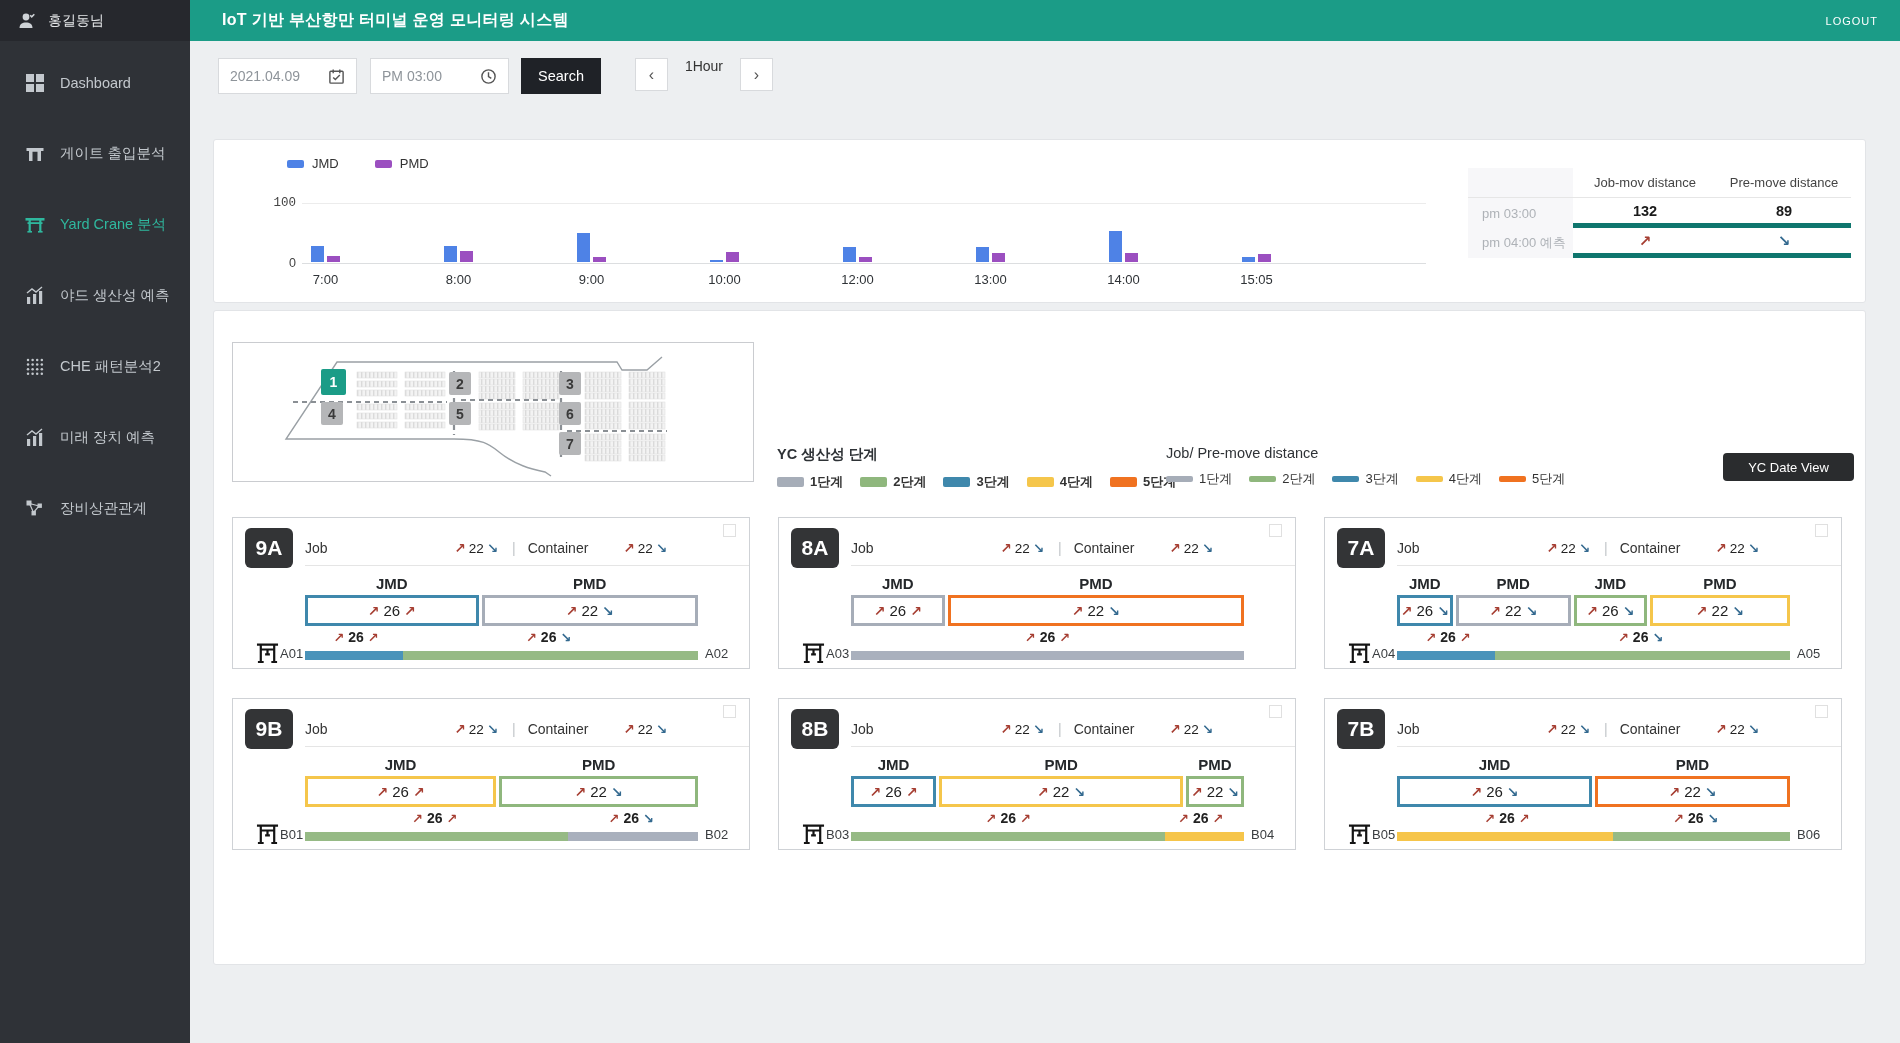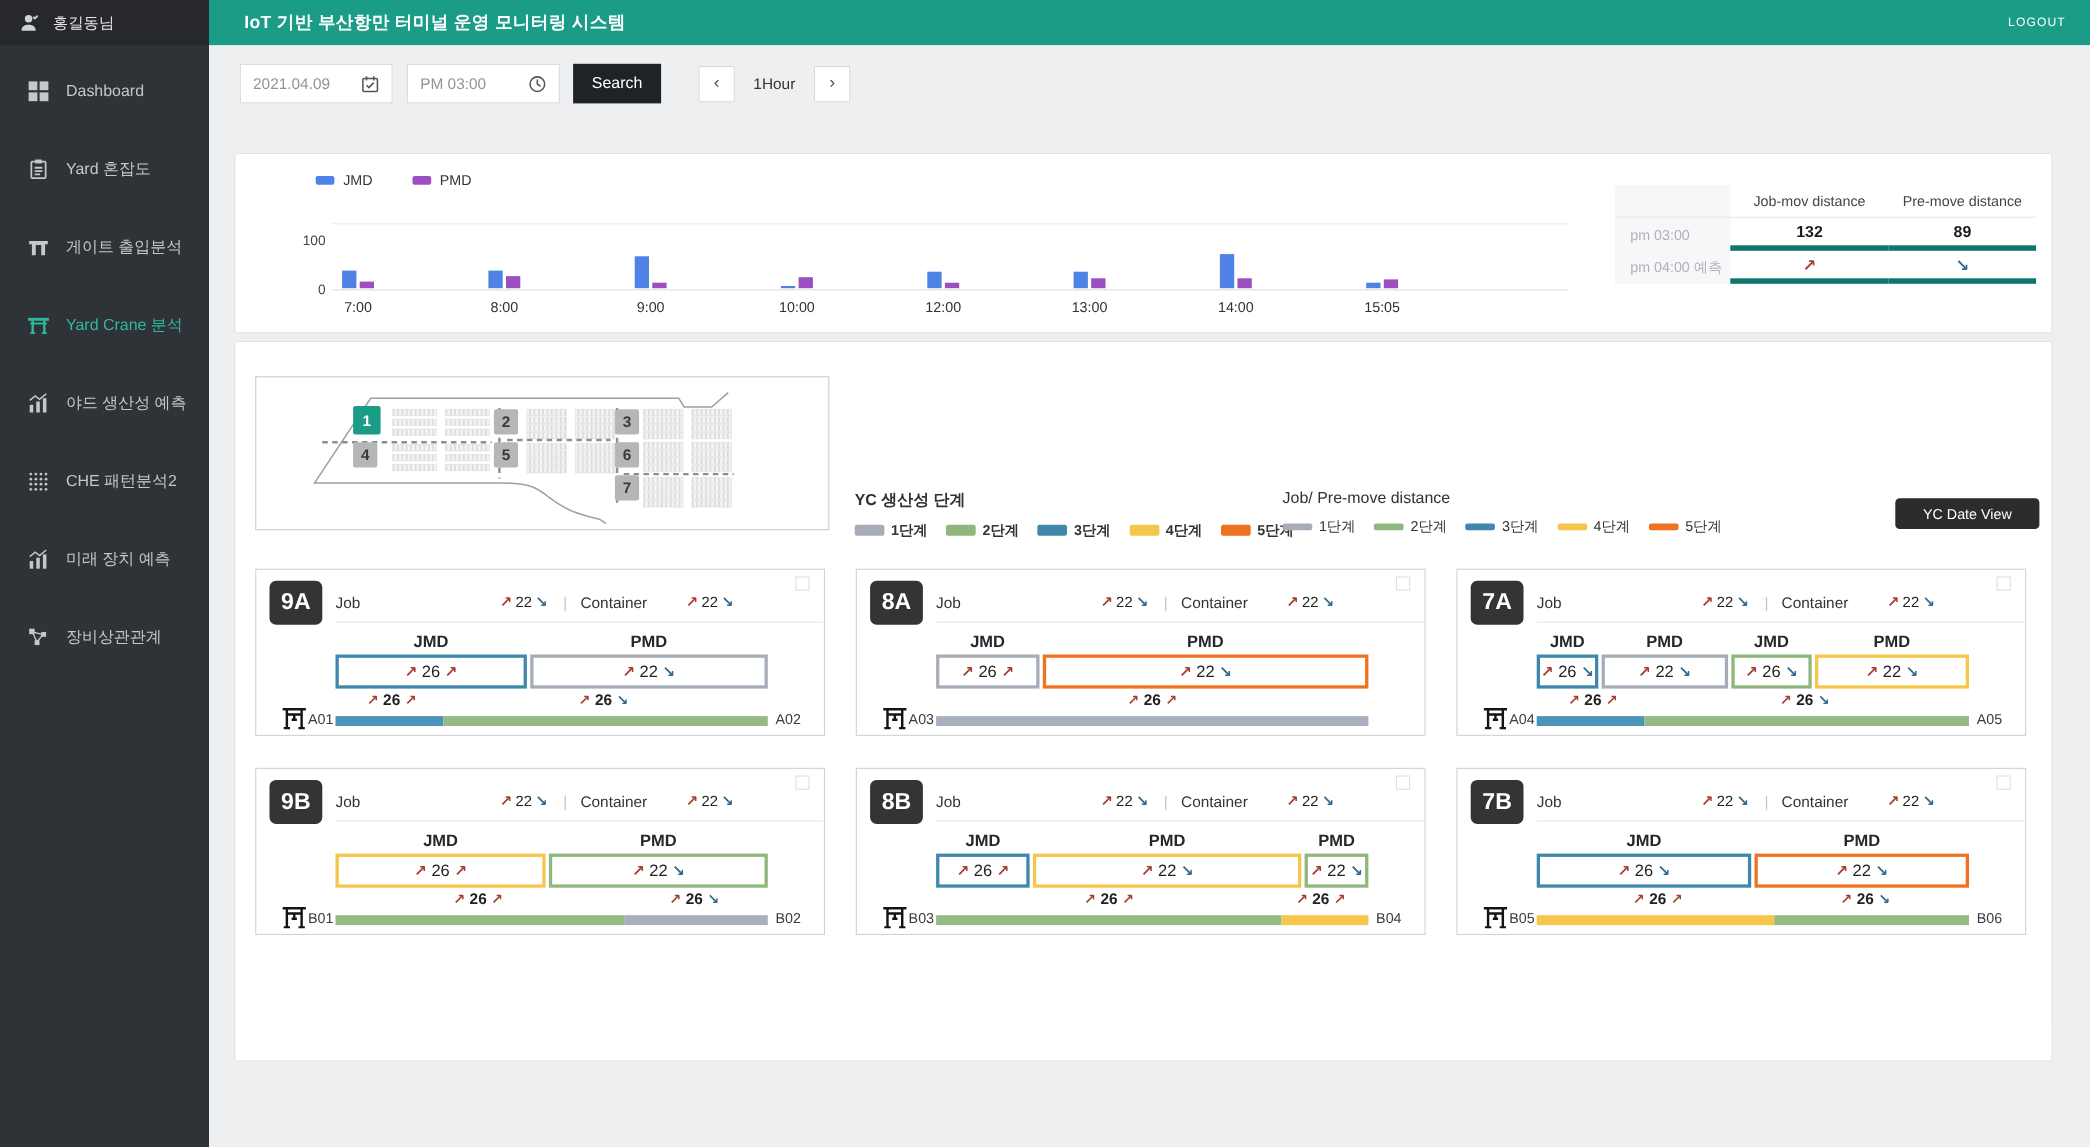--- a/index.html
+++ b/index.html
@@ -15,42 +15,42 @@
   .side-item .side-icon { width:20px; height:20px; display:inline-flex; }
   .side-item svg { width:20px; height:20px; }
   .side-item.active { color:#2fb89e; }
 
   
   #header { position:absolute; left:190px; top:0; right:0; height:41px; background:#1b9c87; display:flex; align-items:center; }
   #app-title { color:#fff; font-size:16px; font-weight:bold; padding-left:32px; letter-spacing:.3px; }
   #logout { margin-left:auto; margin-right:22px; background:none; border:none; color:#fff; font-size:11px; letter-spacing:1px; cursor:pointer; font-family:inherit; }
 
   
-  #toolbar { position:absolute; left:218px; top:58px; height:36px; display:flex; align-items:center; }
+  #toolbar { position:absolute; left:218px; top:58px; height:36px; display:flex; }
   .field { width:139px; height:36px; background:#fff; border:1px solid #d8dadd; display:flex; align-items:center; justify-content:space-between; padding:0 11px; color:#8e949a; font-size:14px; cursor:pointer; }
   .field svg { width:17px; height:17px; color:#555; }
   #date-field { margin-right:13px; }
   #time-field { margin-right:12px; }
   #search-btn { height:36px; padding:0 17px; background:#1f2227; color:#fff; border:none; font-size:14.5px; font-family:inherit; cursor:pointer; margin-right:34px; }
   .nav-btn { width:33px; height:33px; background:#fff; border:1px solid #d8dadd; color:#555; font-size:16px; cursor:pointer; font-family:inherit; line-height:1; }
   #interval-label { width:72px; text-align:center; font-size:14px; color:#333; }
 
   
   .panel { position:absolute; background:#fff; border:1px solid #e2e4e7; border-radius:3px; }
   #chart-panel { left:213px; top:139px; width:1653px; height:164px; }
   #main-panel  { left:213px; top:310px; width:1653px; height:655px; }
 
   
   #chart-legend { position:absolute; left:73px; top:16px; display:flex; gap:36px; align-items:center; }
   .cl-item { display:flex; align-items:center; gap:8px; font-size:13px; color:#333; }
   .cl-swatch { width:17px; height:8px; border-radius:2px; }
   .grid-line { position:absolute; left:88px; width:1124px; border-top:1px solid #ececec; }
   #gl-100 { top:63px; } #gl-0 { top:123px; border-top:1px solid #dcdee0; }
   .y-tick { position:absolute; width:40px; text-align:right; font-size:12.5px; color:#444; }
-  #yt-100 { left:42px; top:72px; } #yt-0 { left:42px; top:116px; }
+  #yt-100 { left:42px; top:56px;font-family:Liberation Mono, monospace; } #yt-0 { left:42px; top:116px; }
   #chart-plot { position:absolute; left:45px; top:50px; width:1197px; height:97px; display:flex; }
   .bar-group { width:133px; display:flex; flex-direction:column; align-items:center; }
   .bar-pair { height:73px; display:flex; align-items:flex-end; gap:3px; }
   .bar { width:13px; }
   .bar-label { margin-top:10px; font-size:13px; color:#2f3337; }
 
   
   #dist-table { position:absolute; right:14px; top:28px; width:383px; display:grid; grid-template-columns:105px 144px 134px; }
   .dt-cell { height:30px; display:flex; align-items:center; justify-content:center; font-size:13px; }
   .dt-head { color:#444; border-bottom:1px solid #e6e6e6; }
@@ -115,30 +115,20 @@
       <div class="side-item">
         <span class="side-icon">
           <svg viewBox="0 0 20 20" fill="currentColor">
             <rect x="1" y="1" width="8" height="8"></rect>
             <rect x="11" y="1" width="8" height="8"></rect>
             <rect x="1" y="11" width="8" height="8"></rect>
             <rect x="11" y="11" width="8" height="8"></rect>
           </svg>
         </span>
         <span>Dashboard</span>
-      </div>
-      <div class="side-item">
-        <span class="side-icon">
-          <svg viewBox="0 0 20 20" fill="none" stroke="currentColor" stroke-width="1.6">
-            <rect x="3.5" y="3" width="13" height="15" rx="1"></rect>
-            <rect x="7" y="1" width="6" height="3.6" fill="currentColor" stroke="none"></rect>
-            <path d="M6.5 8.5h7M6.5 11.5h7M6.5 14.5h5"></path>
-          </svg>
-        </span>
-        <span>Yard 혼잡도</span>
       </div>
       <div class="side-item">
         <span class="side-icon">
           <svg viewBox="0 0 20 20" fill="currentColor">
             <path d="M1.5 4h17v3h-2.5v10h-3.5V7.8H7.5V17H4V7H1.5z"></path>
           </svg>
         </span>
         <span>게이트 출입분석</span>
       </div>
       <div class="side-item active">

